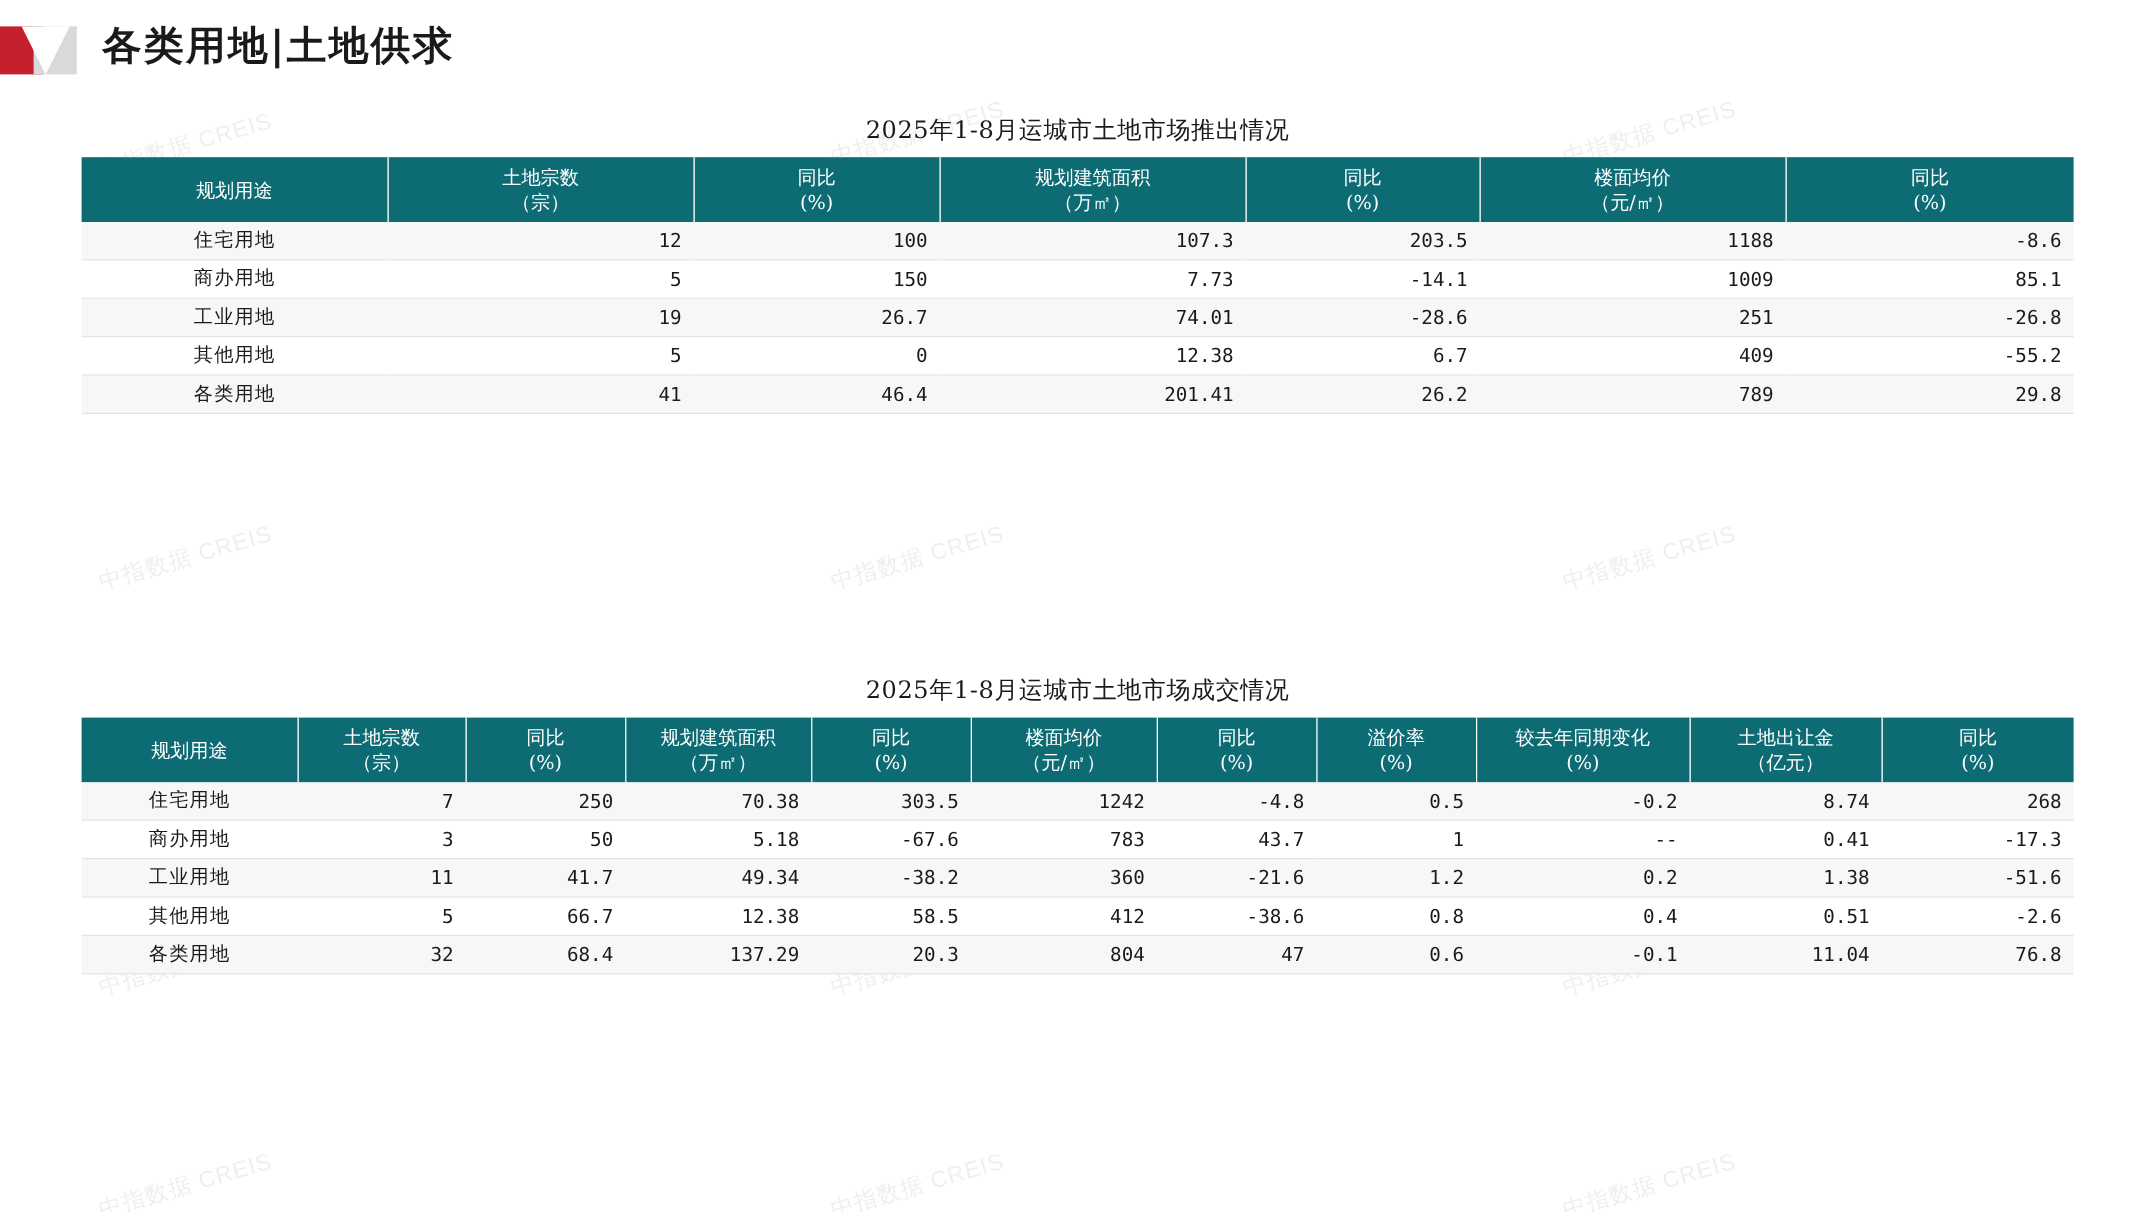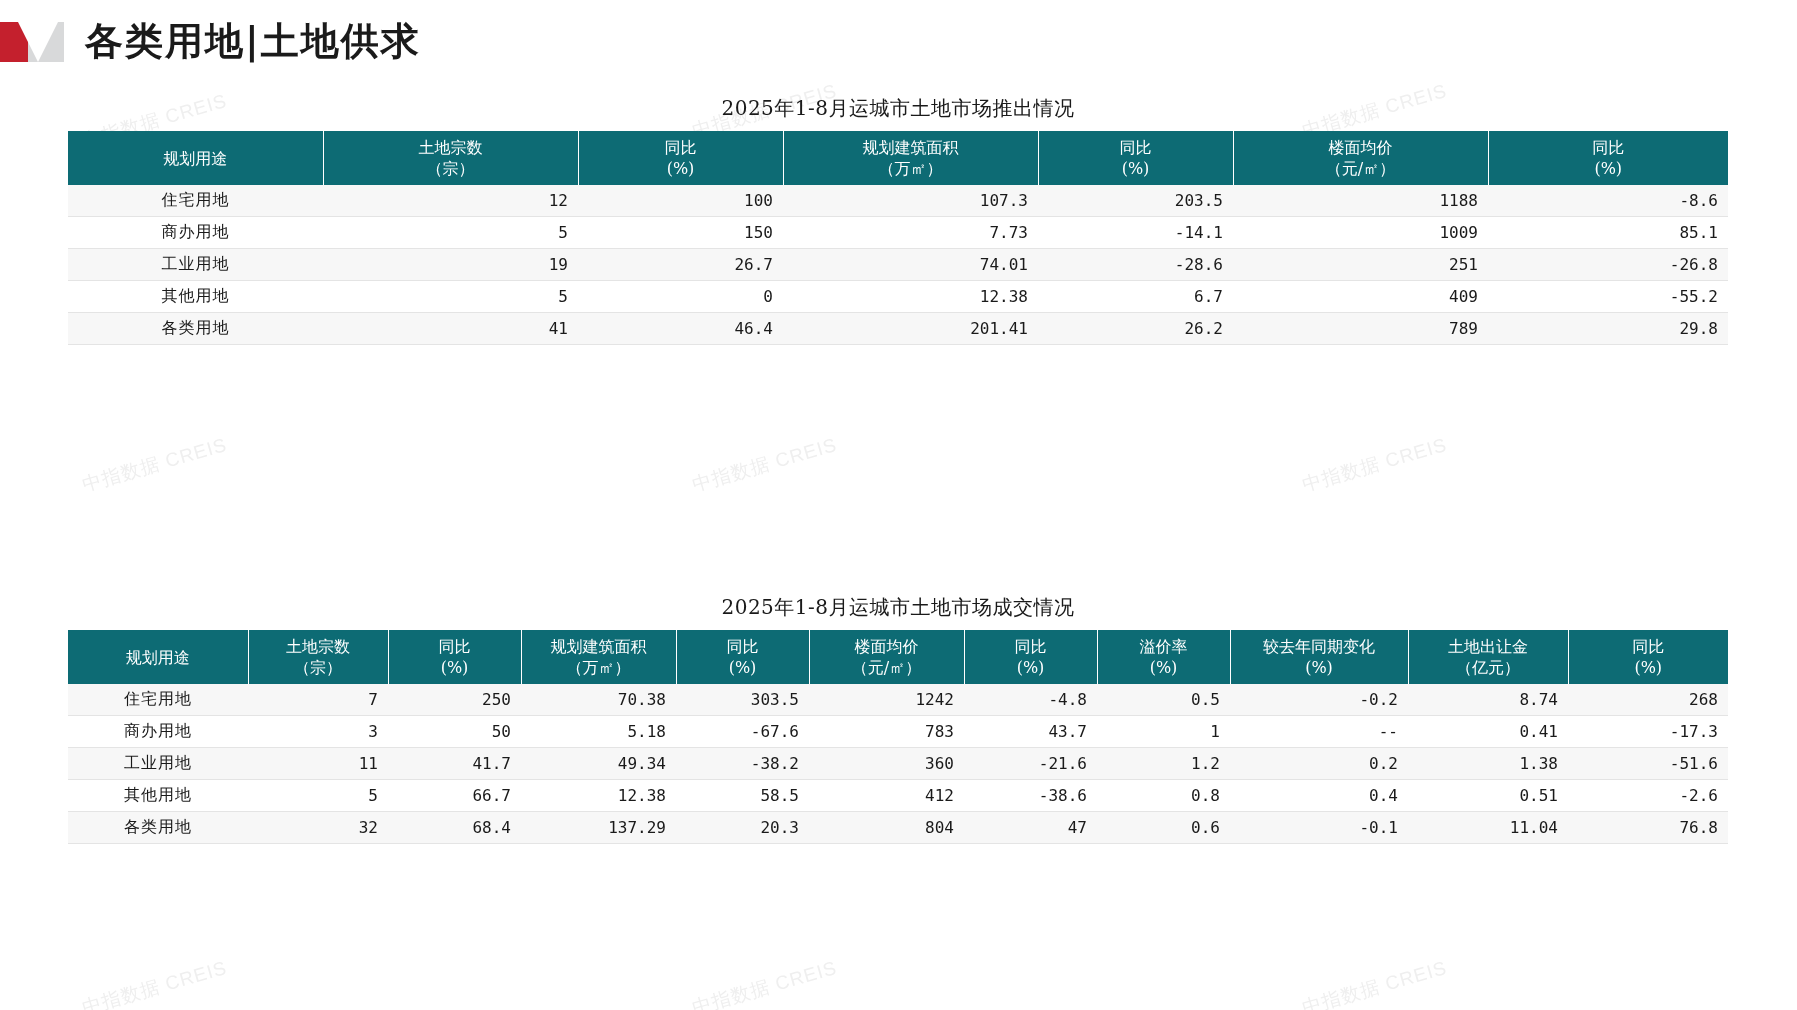--- a/index.html
+++ b/index.html
@@ -55,21 +55,21 @@
     border-left: 20px solid transparent;
     border-right: 20px solid transparent;
     border-top: 40px solid #ffffff;
   }
   .page-title {
     position: absolute;
     left: 85px;
     top: 16px;
     font-family: "DejaVu Serif", "Liberation Serif", serif;
     font-weight: bold;
-    font-size: 38px;
+    font-size: 33px;
     letter-spacing: 2px;
     color: #1a1a1a;
     white-space: nowrap;
     text-align: center;
   }
 
   
   .watermark {
     position: absolute;
     color: #efefef;
@@ -242,21 +242,21 @@
           <td class="num">46.4</td>
           <td class="num">201.41</td>
           <td class="num">26.2</td>
           <td class="num">789</td>
           <td class="num">29.8</td>
         </tr>
       </tbody>
   </table>
 </div>
 
-<div class="table-block" style="left:68px; top:594px; width:1660px;">
+<div class="table-block" style="left:68px; top:562px; width:1660px;">
   <div class="table-caption">2025年1-8月运城市土地市场成交情况</div>
   <table class="data-table" id="table-1" style="width:1660px;">
     <colgroup>
       <col style="width:180px">
         <col style="width:140px">
         <col style="width:133px">
       <col style="width:155px">
         <col style="width:133px">
         <col style="width:155px">
       <col style="width:133px">

